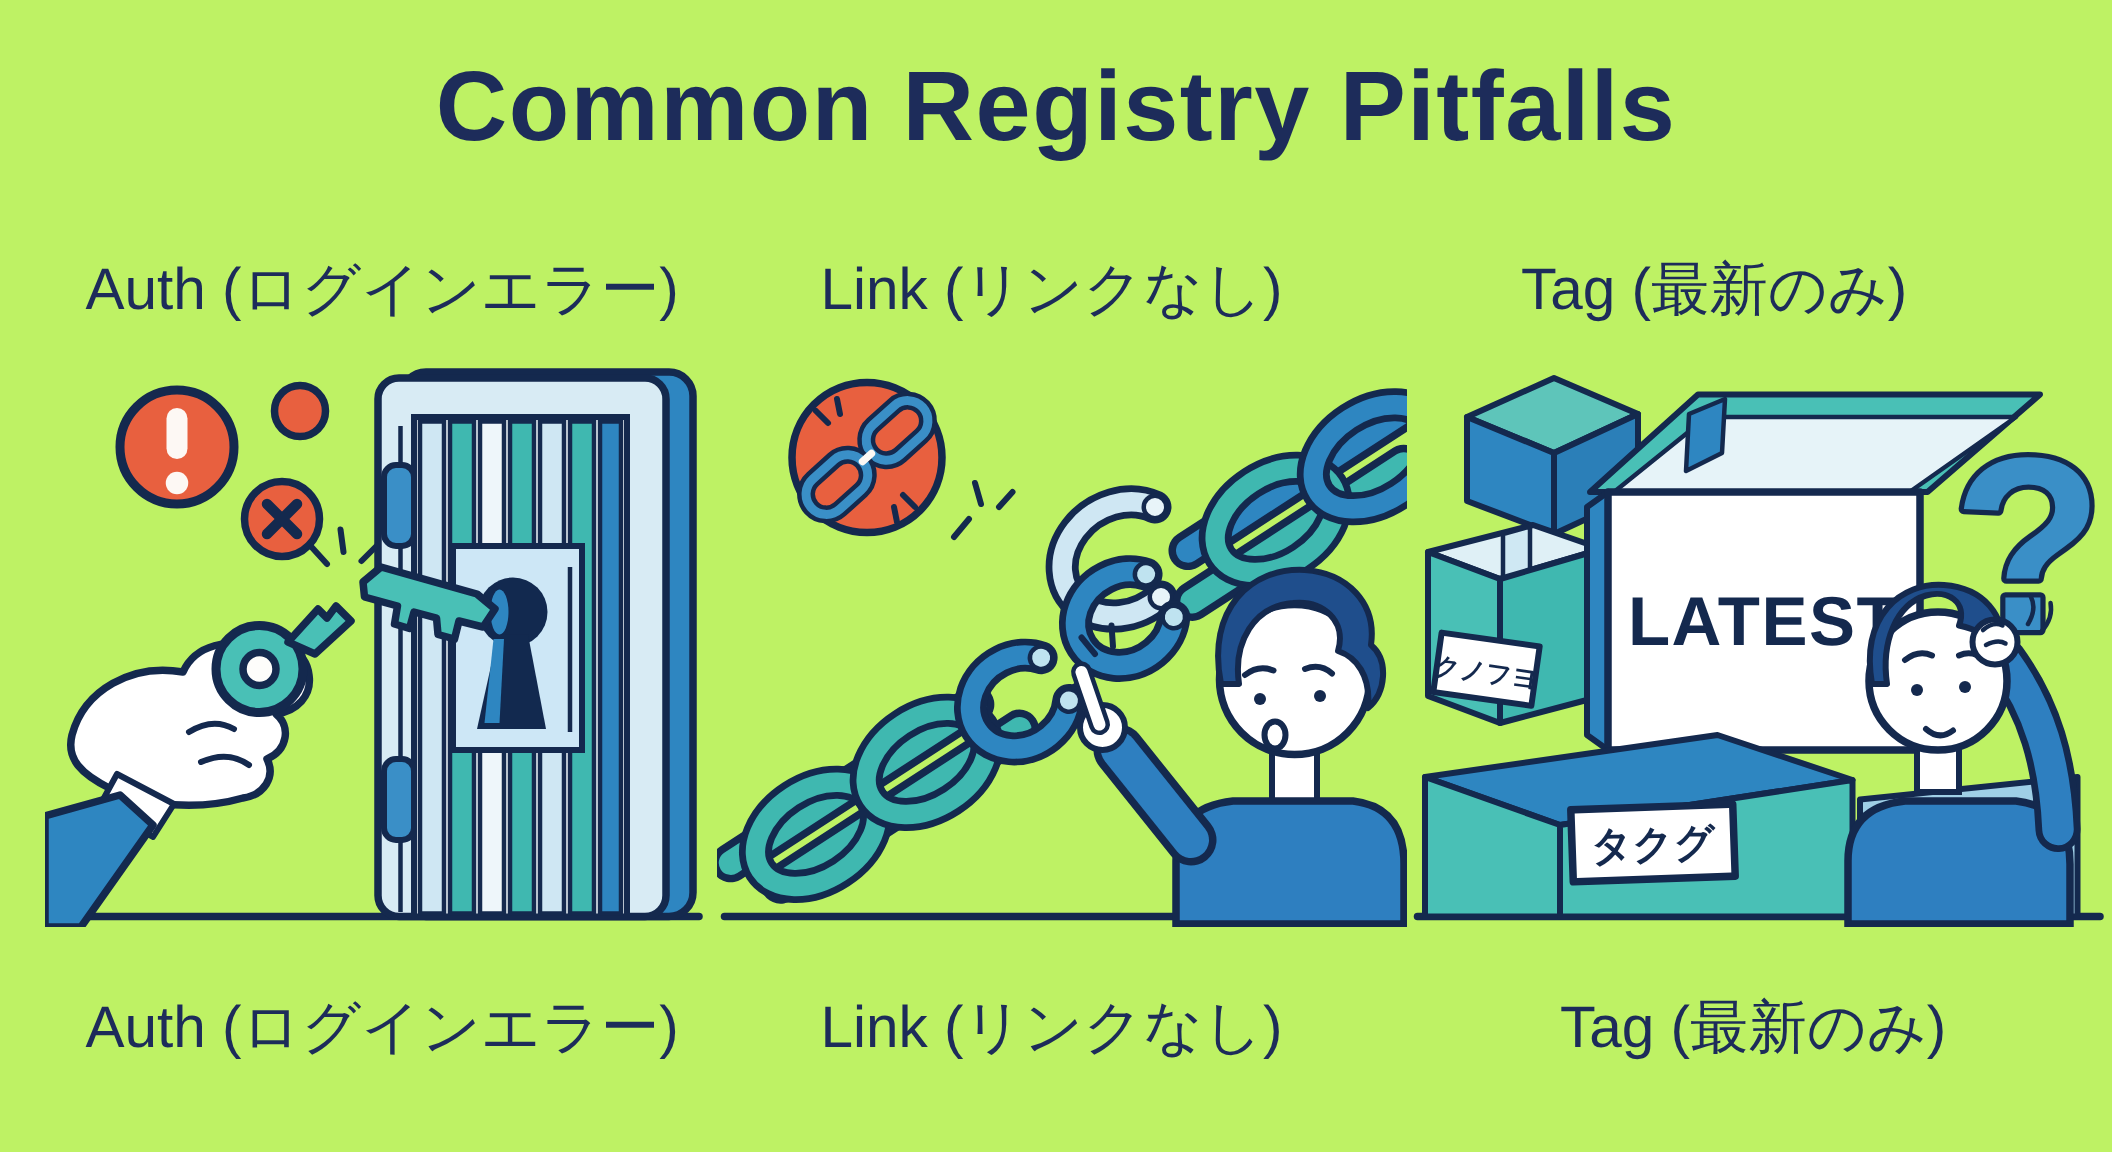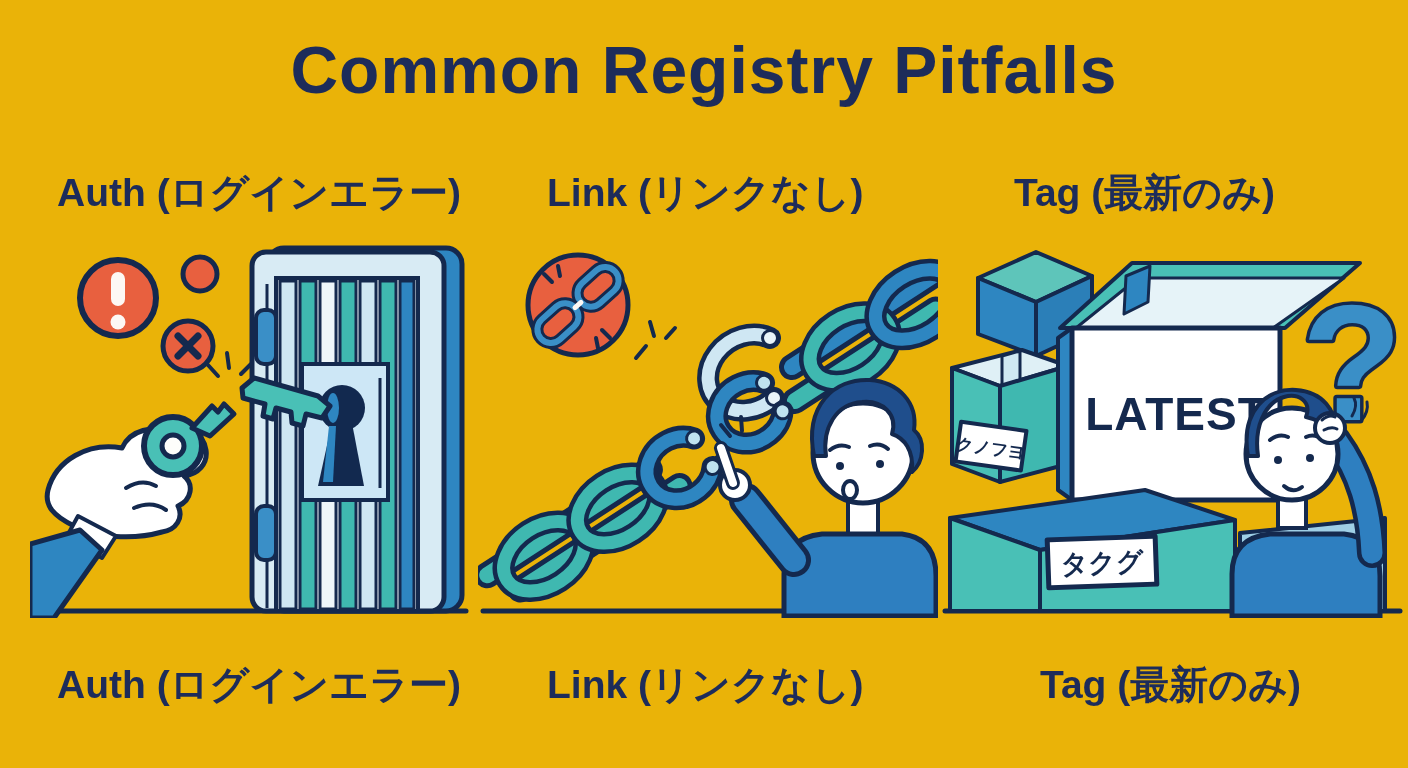--- a/index.html
+++ b/index.html
@@ -1,26 +1,26 @@
 <!DOCTYPE html>
 <html><head>
 <meta charset="utf-8">
 <style>
   html,body{margin:0;padding:0;}
   .page{
     position:relative;width:1408px;height:768px;overflow:hidden;
-    background:#eab308;
+    background:#bef264;
     font-family:"Liberation Sans","DejaVu Sans",sans-serif;
   }
   .title{
     position:absolute;top:32px;left:0;width:100%;margin:0;
     text-align:center;font-size:66px;font-weight:bold;color:#1d2c5a;letter-spacing:1px;
   }
   .col-header,.col-footer{
-    position:absolute;margin:0;font-size:39px;font-weight:bold;color:#1d2c5a;white-space:nowrap;
+    position:absolute;margin:0;font-size:39px;font-weight:normal;color:#1d2c5a;white-space:nowrap;
   }
   .col-header{top:166px;}
   .col-footer{top:658px;}
   .panel-svg{position:absolute;top:238px;}
   svg text{
     font-family:"Liberation Sans","DejaVu Sans",sans-serif;font-weight:bold;fill:#14294e;
   }
   .qmark{paint-order:stroke fill;stroke:#14294e;stroke-width:7px;stroke-linejoin:round;fill:#3a8fc7;}
 </style>
 </head>

